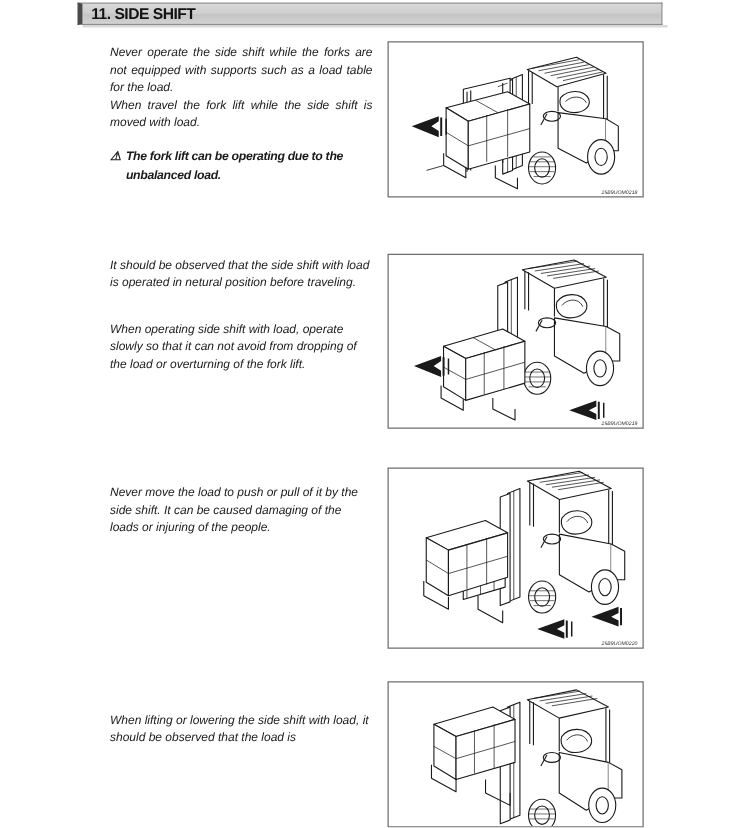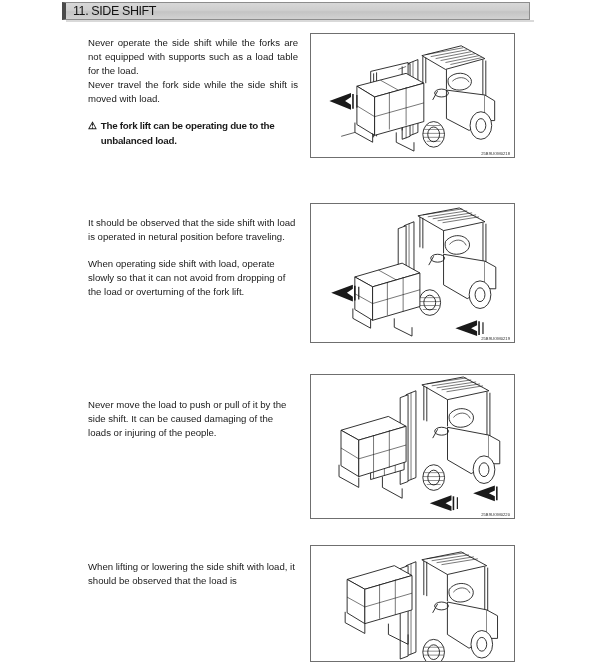--- a/index.html
+++ b/index.html
@@ -21,49 +21,49 @@
     left: 62px; top: 2px;
     width: 468px; height: 18px;
     background: linear-gradient(to bottom, #d8d8d8 0%, #cfcfcf 45%, #c4c4c4 55%, #d2d2d2 100%);
     border: 1px solid #8d8d8d;
     border-left: 4px solid #4a4a4a;
     display: flex;
     align-items: center;
   }
   .page-header .title {
     font-size: 12.5px;
-    font-weight: normal;
+    font-weight: bold;
     letter-spacing: -0.4px;
     padding-left: 7px;
     color: #131313;
     white-space: nowrap;
   }
   .header-shadow {
     position: absolute;
     left: 66px; top: 20px;
     width: 468px; height: 2px;
     background: #b9b9b9;
     opacity: .55;
   }
 
   
-  .content { position: absolute; left: 0; top: 0; width: 600px; height: 625px; }
+  .content { position: absolute; left: 0; top: 0; width: 600px; height: 625px; font-style: italic; }
 
   .text-col {
     position: absolute;
     left: 88px;
     width: 210px;
     font-size: 9.6px;
     line-height: 14.1px;
     color: #1a1a1a;
   }
   .para { margin: 0 0 0 0; text-align: justify; }
-  .para.nojust { text-align: left; margin-top: 10px; }
+  .para.nojust { text-align: left; }
   .para + .para { margin-top: 0px; }
-  .para.gap { margin-top: 13px; }
+  .para.gap { margin-top: 23px; }
 
   .warn {
     display: flex;
     gap: 4px;
     font-weight: bold;
     font-size: 9.8px;
     line-height: 14.5px;
     letter-spacing: -0.25px;
     margin-top: 13px;
   }
@@ -97,21 +97,21 @@
 
 <div class="page-header">
   <span class="title">11. SIDE SHIFT</span>
 </div>
 <div class="header-shadow"></div>
 
 <div class="content">
 
   <div class="text-col" style="top:36px;">
     <p class="para">Never operate the side shift while the forks are not equipped with supports such as a load table for the load.</p>
-    <p class="para">Never travel the fork side while the side shift is moved with load.</p>
+    <p class="para">When travel the fork lift while the side shift is moved with load.</p>
     <div class="warn">
       <span class="tri">⚠</span>
       <span class="wtext">The fork lift can be operating due to the unbalanced load.</span>
     </div>
   </div>
 
   <div class="figure" style="left:310px; top:33px; width:205px; height:125px;">
     <svg class="fig-svg" viewBox="0 0 205 125">
       <g fill="none" stroke="#1a1a1a" stroke-width="0.9" stroke-linejoin="round">
 

